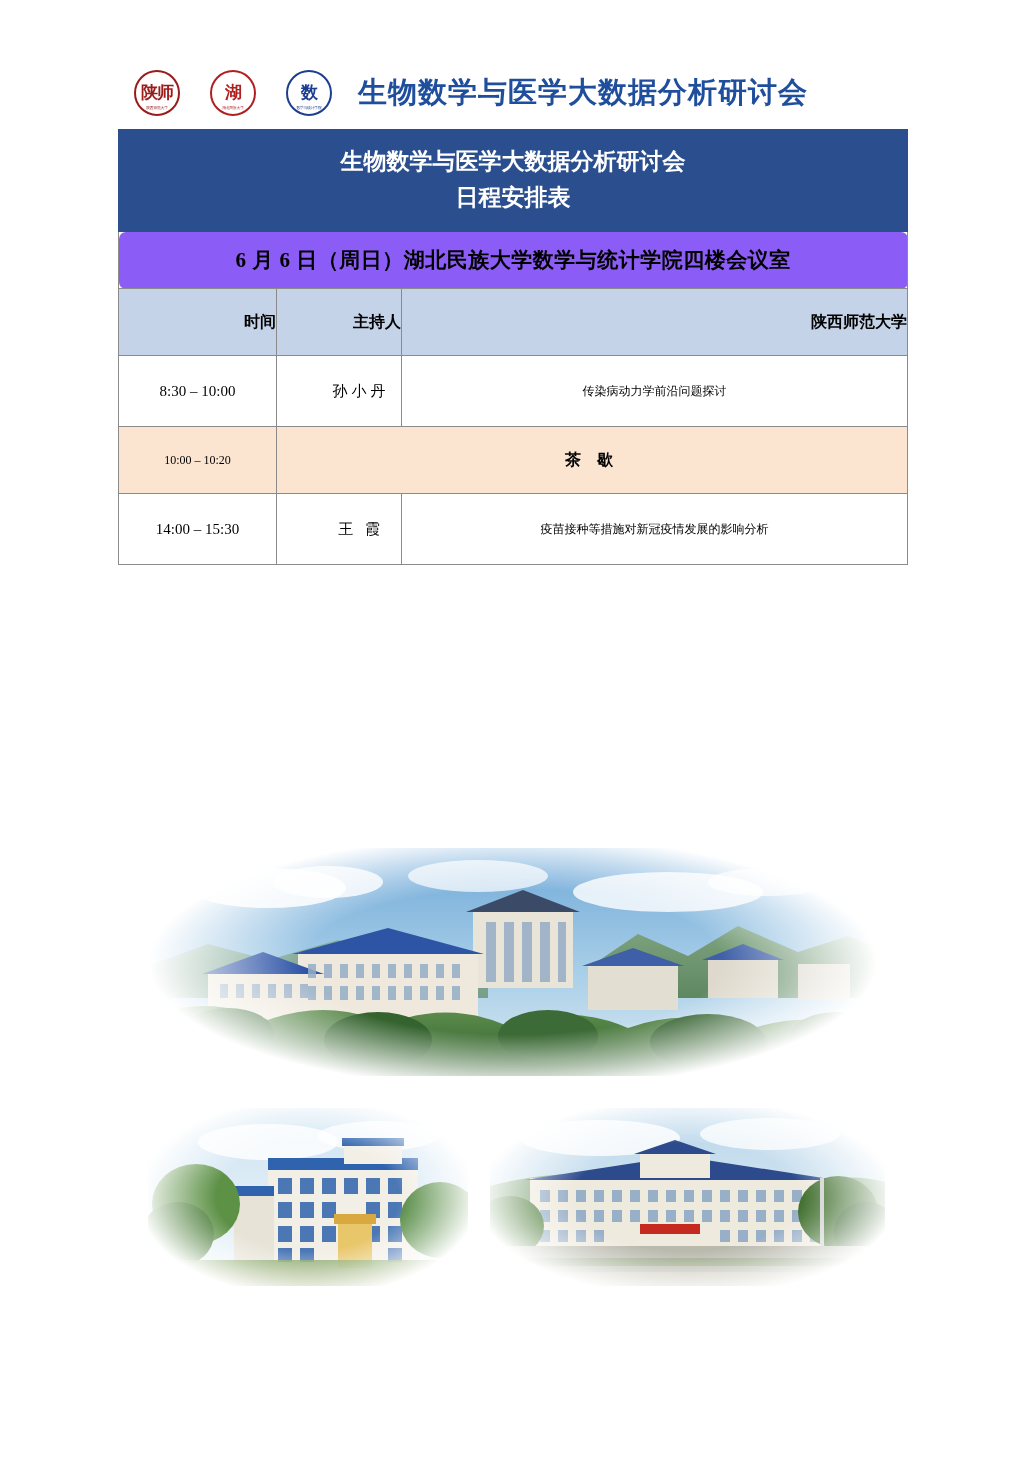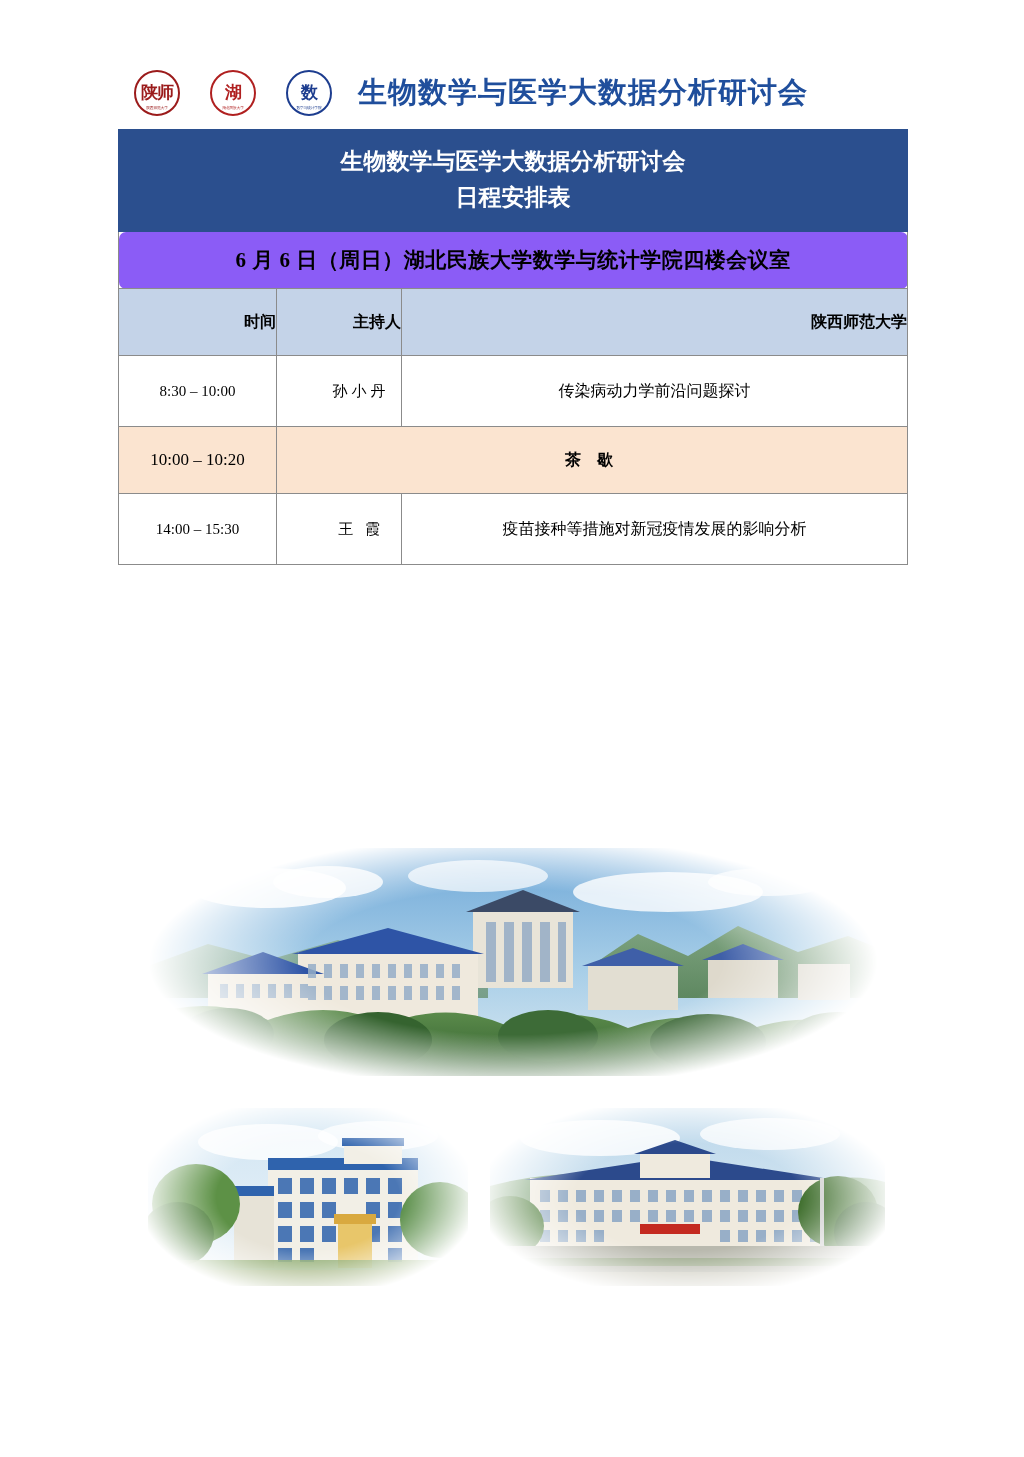--- a/index.html
+++ b/index.html
@@ -119,28 +119,28 @@
   }
 
   .row-cell {
     background: #ffffff;
     text-align: center;
     font-size: 15px;
     height: 70px;
   }
   .row-cell.time { font-size: 15px; }
   .row-cell.host { letter-spacing: 4px; padding-left: 44px; }
-  .row-cell.topic { font-size: 16px; }
+  .row-cell.topic { font-size: 12px; }
 
   .break-cell {
     background: #fbe4d0;
     text-align: center;
     height: 66px;
   }
-  .break-cell.time { font-size: 17px; }
+  .break-cell.time { font-size: 12px; }
   .break-cell.label {
     font-size: 16px;
     font-weight: bold;
     letter-spacing: 6px;
   }
 
   
   .photo-wide {
     position: absolute;
     left: 148px;

